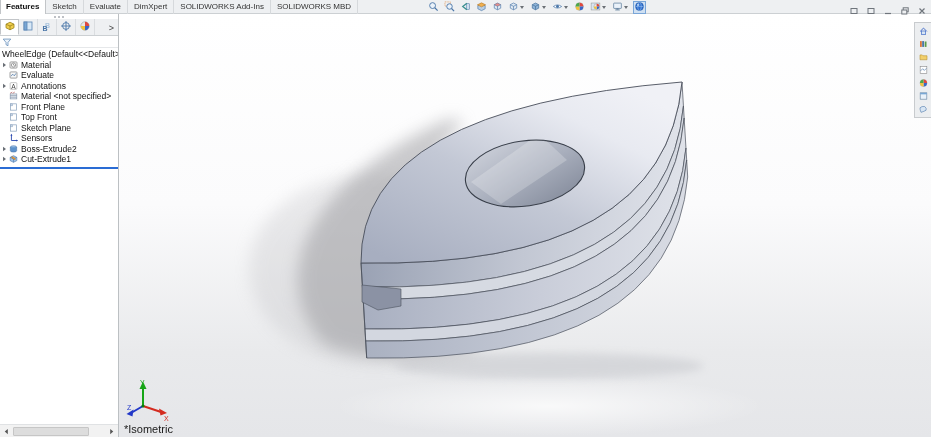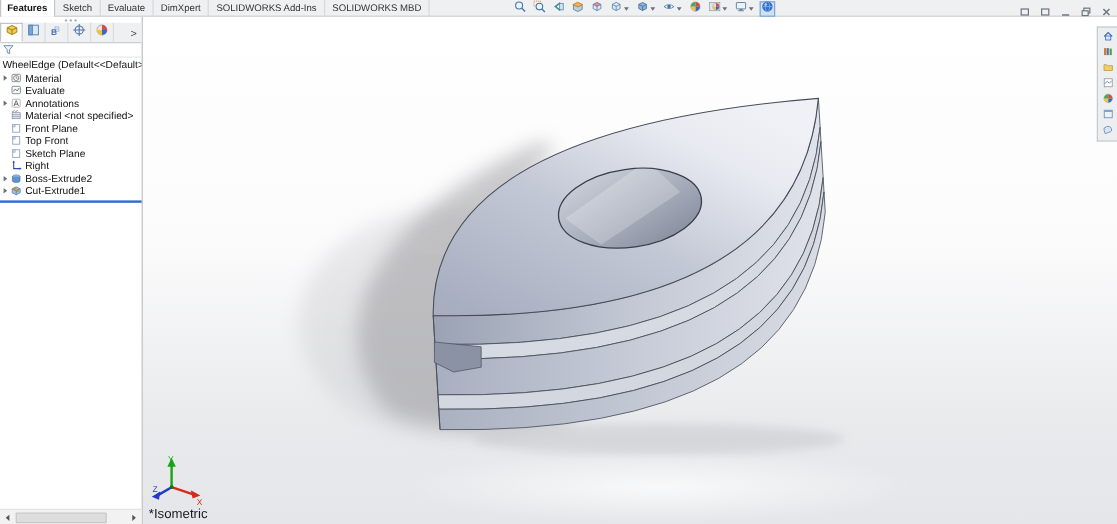--- a/index.html
+++ b/index.html
@@ -319,21 +319,21 @@
           </svg></span>
         <span class="tlabel">Sketch Plane</span>
       </div>
       <div class="trow">
         <span class="arrow"></span>
         <span class="ticon"><svg viewBox="0 0 12 12">
             <path d="M3.5 2 V9 H10.5" fill="none" stroke="#2b49b0" stroke-width="1.1"></path>
             <path d="M3.5 0.8 L2.3 3.2 H4.7 Z" fill="#2b49b0"></path>
             <path d="M11.5 9 L9.2 7.8 V10.2 Z" fill="#2b49b0"></path>
           </svg></span>
-        <span class="tlabel">Right</span>
+        <span class="tlabel">Sensors</span>
       </div>
       <div class="trow">
         <span class="arrow">
           <svg viewBox="0 0 6 8">
             <path d="M1 1 L5 4 L1 7 Z" fill="#6a6f76"></path>
           </svg>
         </span>
         <span class="ticon"><svg viewBox="0 0 12 12">
             <ellipse cx="6" cy="3.8" rx="3.8" ry="1.7" fill="#9ec2e8" stroke="#4a76a8" stroke-width="0.7"></ellipse>
             <path d="M2.2 3.8 V8 A3.8 1.7 0 0 0 9.8 8 V3.8" fill="#5e93cc" stroke="#4a76a8" stroke-width="0.7"></path>

